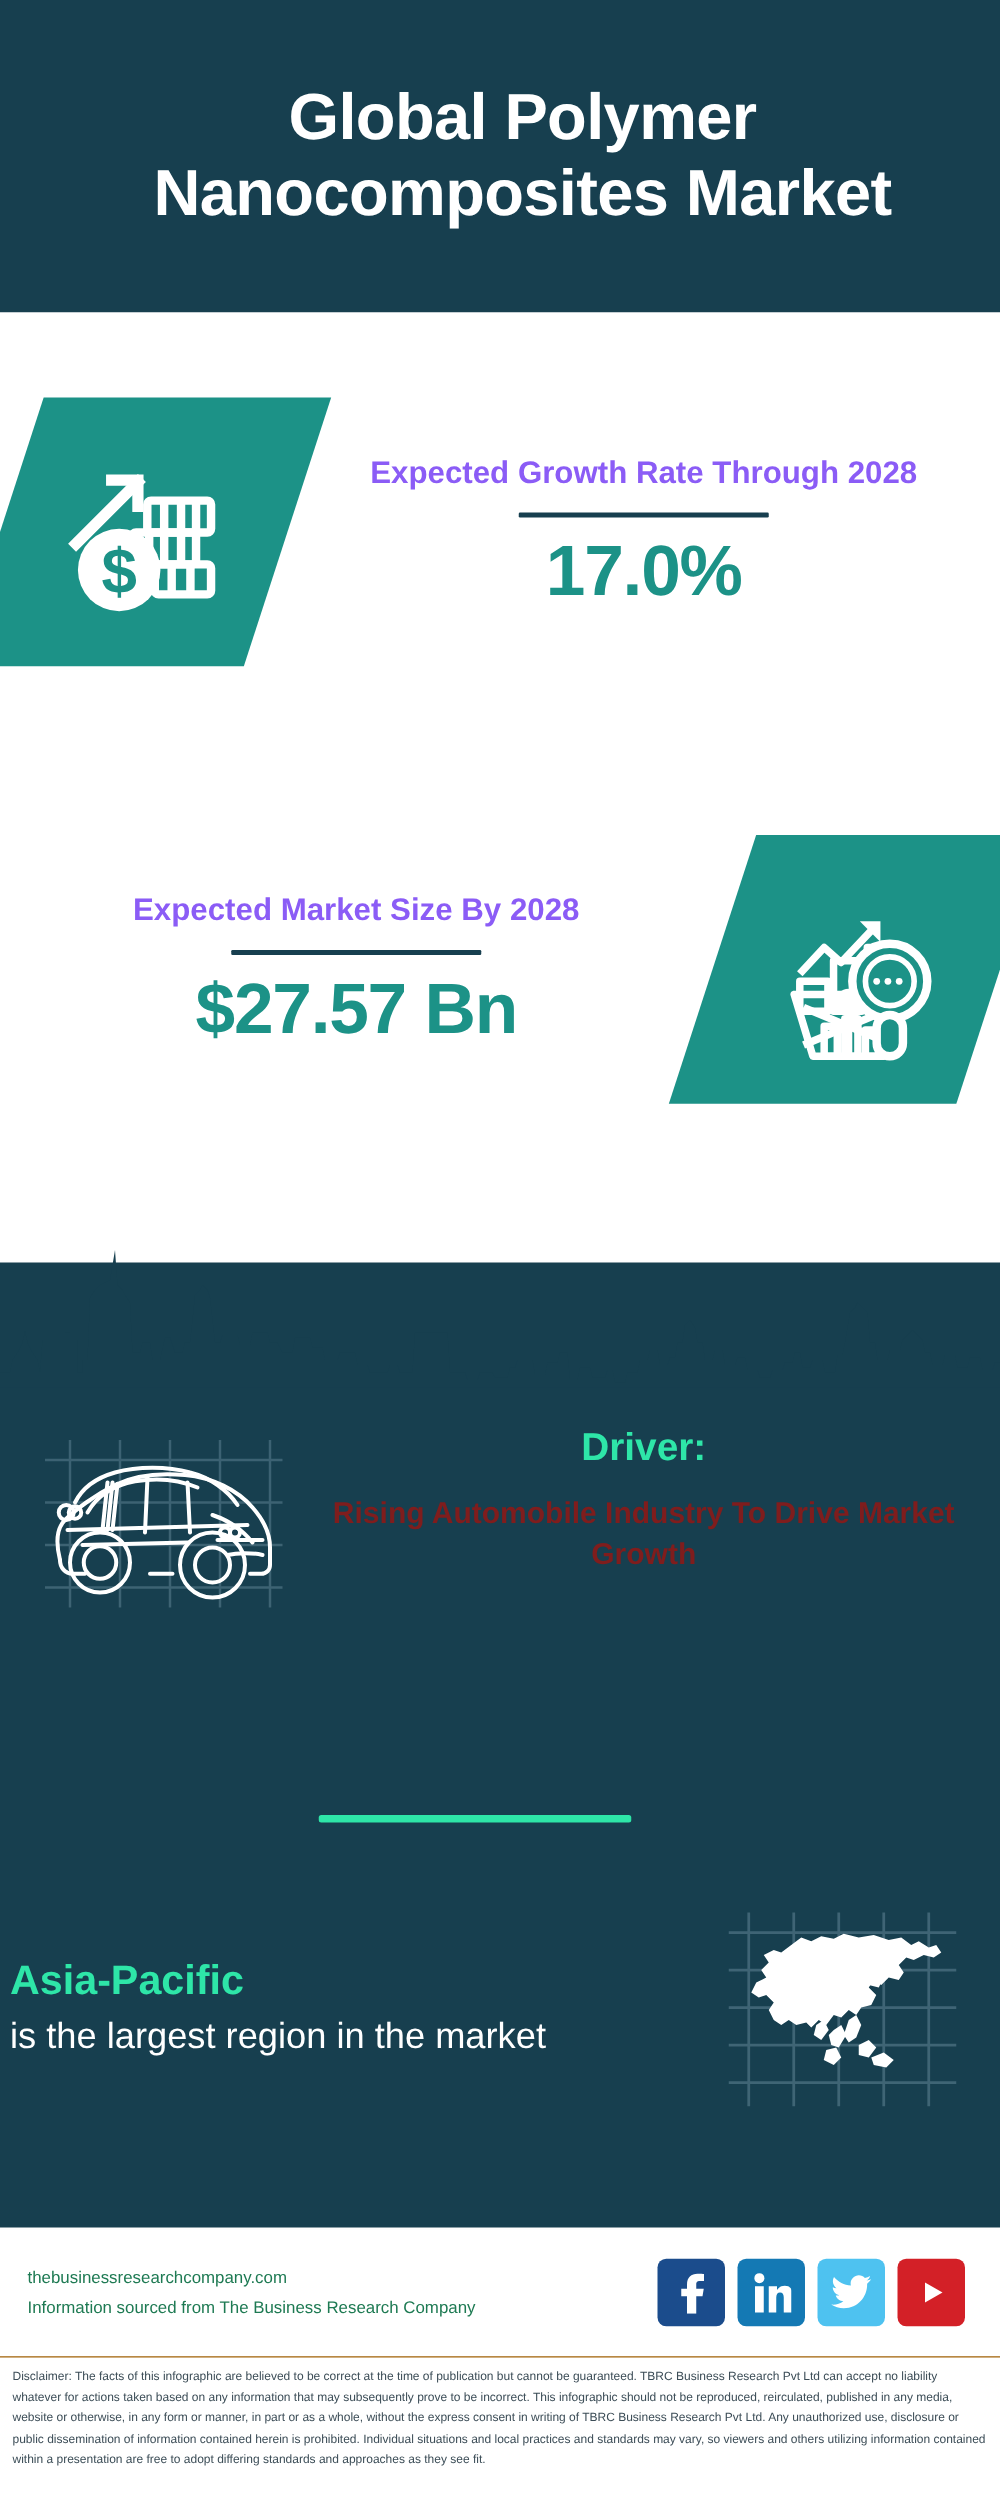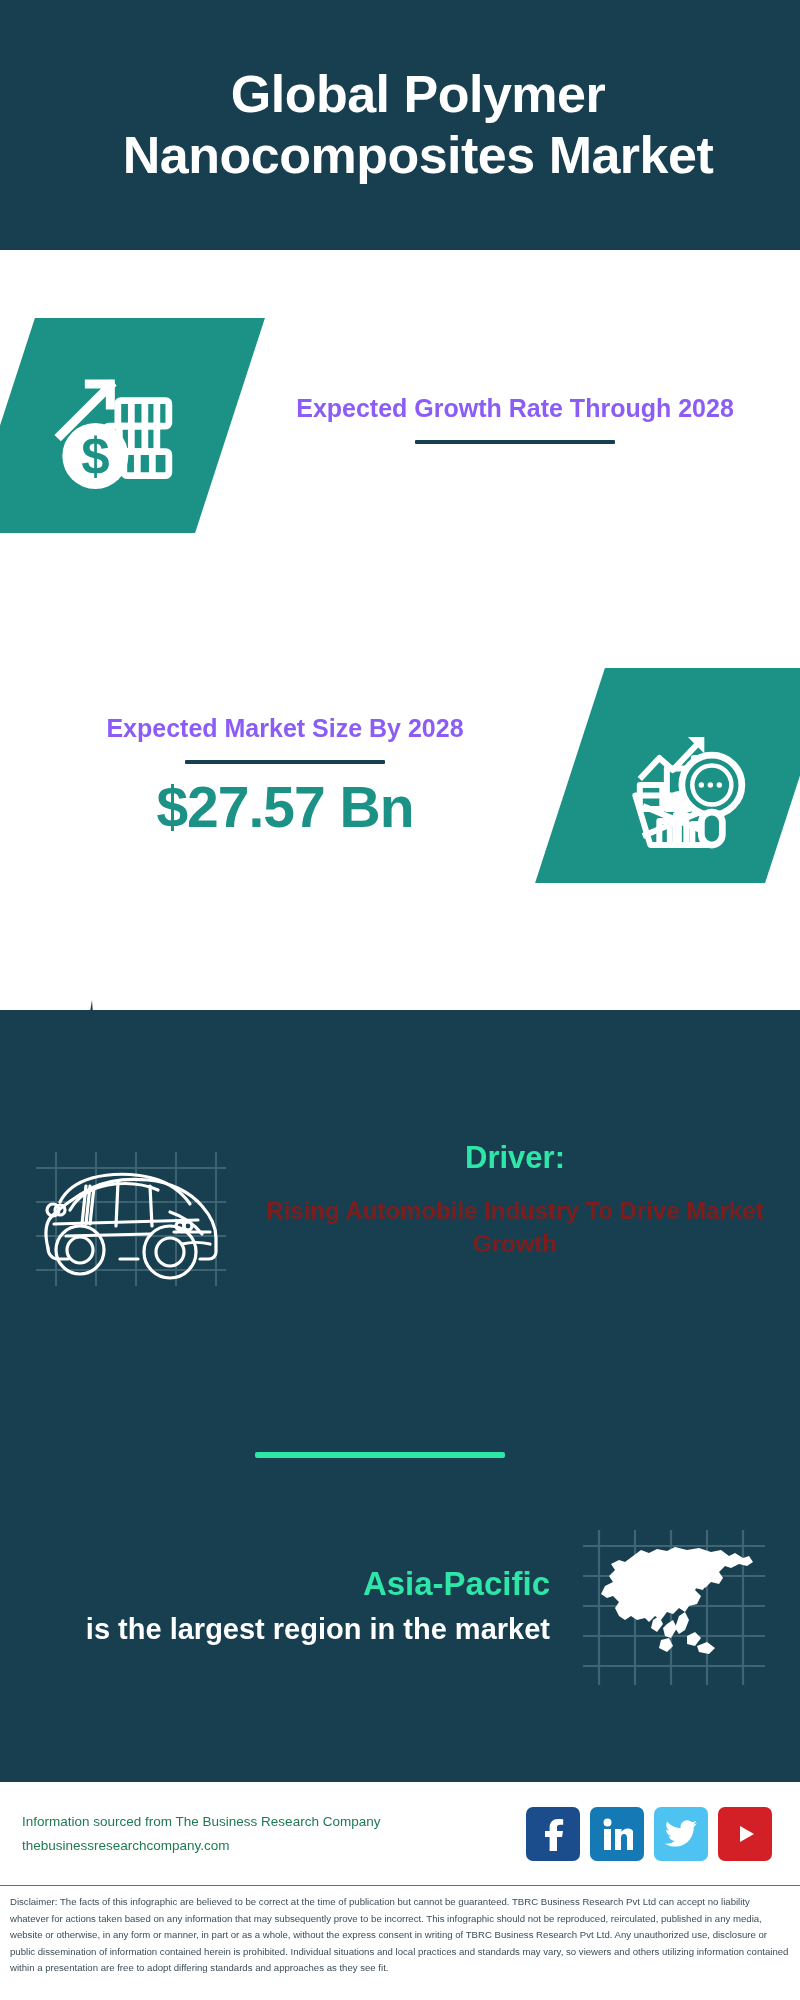--- a/index.html
+++ b/index.html
@@ -126,31 +126,31 @@
     border-radius: 2px;
   }
 
   .region-block {
     position: absolute;
     left: 0; top: 1520px;
     width: 800px;
     display: flex;
     align-items: center;
   }
-  .region-text { flex: 1 1 auto; text-align: right; padding-left: 28px; }
+  .region-text { flex: 1 1 auto; text-align: left; padding-left: 8px; }
   .region-name {
     color: #2EE6A8;
     font-size: 33px;
     font-weight: bold;
     margin-bottom: 6px;
   }
   .region-desc {
     color: #ffffff;
     font-size: 29px;
-    font-weight: bold;
+    font-weight: normal;
     line-height: 1.38;
   }
   .map-wrap { width: 250px; flex: 0 0 auto; display:flex; align-items:center; justify-content:center; }
 
   
   .footer {
     position: absolute;
     left: 0; top: 1780px;
     width: 800px; height: 105px;
     background: #ffffff;
@@ -225,20 +225,21 @@
               <line x1="75" y1="67" x2="75" y2="83"></line>
             </g>
             <circle cx="37" cy="70" r="22" fill="#ffffff"></circle>
             <text x="37" y="82" font-size="34" font-weight="bold" fill="#1C9287" text-anchor="middle" font-family="Liberation Sans, sans-serif">$</text>
           </svg>
         </div>
       </div>
       <div class="stat-text">
         <div class="stat-label">Expected Growth Rate Through 2028</div>
         <div class="stat-rule"></div>
+        <div class="stat-value">17.0%</div>
       </div>
     </div>
 
     <div class="stat-row stat-row-2">
       <div class="stat-text">
         <div class="stat-label">Expected Market Size By 2028</div>
         <div class="stat-rule"></div>
         <div class="stat-value">$27.57 Bn</div>
       </div>
       <div class="para-tile">
@@ -356,22 +357,22 @@
           <path d="M78 100 L84 96 L88 104 L82 112 L76 108 Z"></path>
           <path d="M42 66 L50 62 L54 70 L48 78 L40 74 Z"></path>
           <path d="M104 62 L112 58 L116 66 L108 72 L102 68 Z"></path>
         </g>
       </svg>
     </div>
   </div>
 
   <div class="footer">
     <div class="footer-text">
+      <div class="footer-line">thebusinessresearchcompany.com</div>
       <div class="footer-line">Information sourced from The Business Research Company</div>
-      <div class="footer-line">thebusinessresearchcompany.com</div>
     </div>
     <div class="social-row">
       <div class="social sc-fb">
         <svg width="30" height="34" viewBox="0 0 30 34">
             <path fill="#ffffff" d="M19 34 V20 h5 l1-6 h-6 v-3.5 c0-1.7 .5-2.8 3-2.8 h3.2 V2.2 C24.5 2.1 22.4 2 20 2 c-5 0-8.4 3-8.4 8.6 V14 H7 v6 h4.6 v14 z"></path>
           </svg>
       </div>
       <div class="social sc-li">
         <svg width="32" height="34" viewBox="0 0 32 34">
           <rect x="3" y="12" width="7" height="21" fill="#ffffff"></rect>

